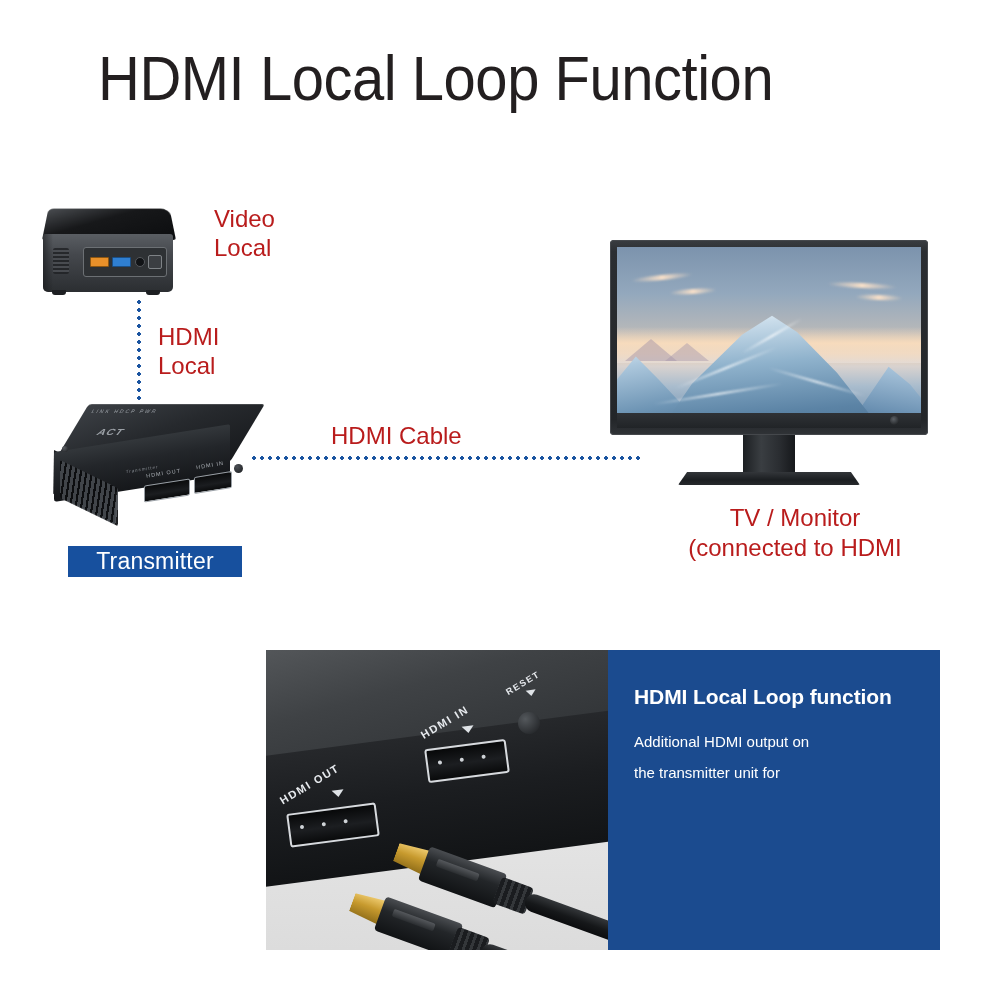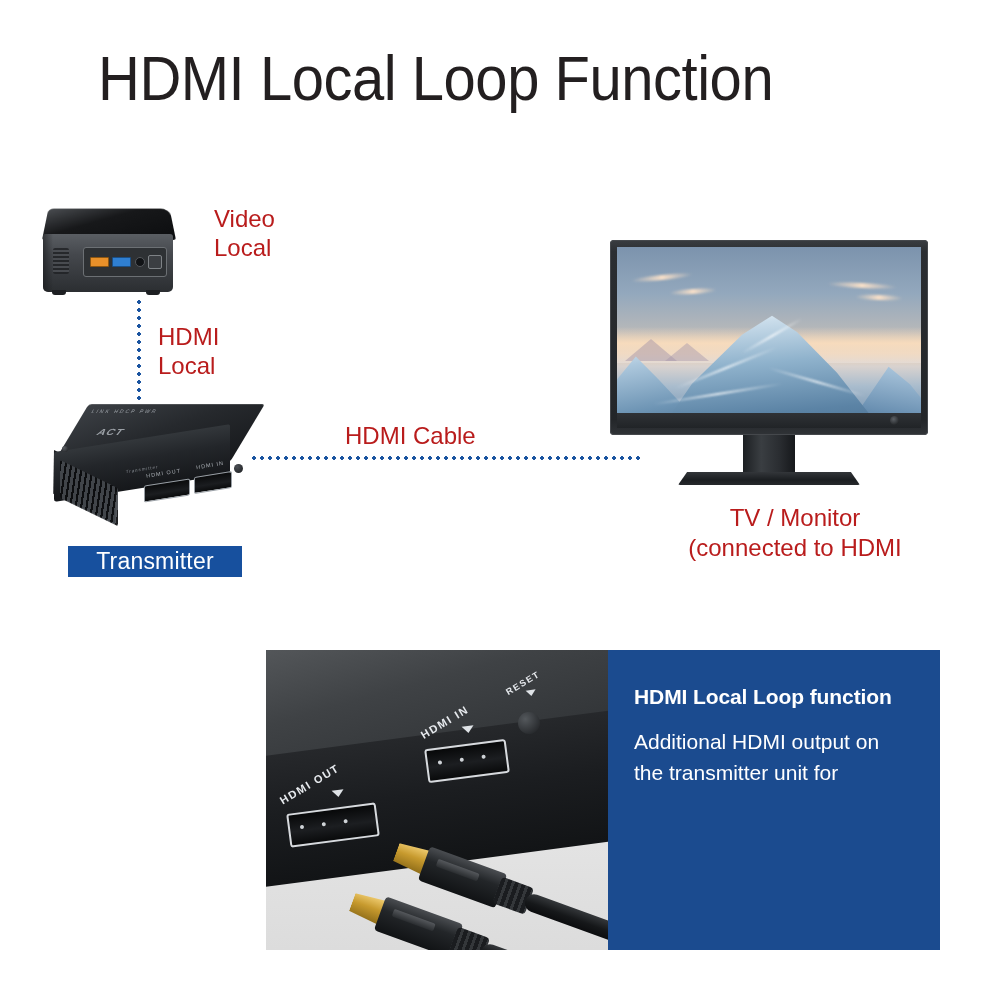--- a/index.html
+++ b/index.html
@@ -40,21 +40,21 @@
   
   .lbl {
     position: absolute;
     font-size: 24px;
     line-height: 29px;
     color: #b91c1c;
     font-weight: 400;
   }
   .lbl-video-source { left: 214px; top: 204px; }
   .lbl-hdmi-cable-v { left: 158px; top: 322px; }
-  .lbl-hdmi-cable-h { left: 345px; top: 421px; }
+  .lbl-hdmi-cable-h { left: 331px; top: 421px; }
   .lbl-monitor {
     left: 600px; top: 503px;
     width: 390px;
     text-align: center;
     line-height: 30px;
   }
 
   
   .dots-v {
     position: absolute;
@@ -521,21 +521,21 @@
     padding: 34px 26px 0 26px;
   }
   .info-panel .ip-title {
     font-size: 21px;
     font-weight: 700;
     line-height: 26px;
     margin-bottom: 16px;
     letter-spacing: -0.1px;
   }
   .info-panel .ip-body {
-    font-size: 21px;
+    font-size: 15px;
     line-height: 31px;
     font-weight: 400;
   }
 </style>
 </head>
 <body>
 
 <div class="stage">
 
   <div class="title">HDMI Local Loop Function</div>

